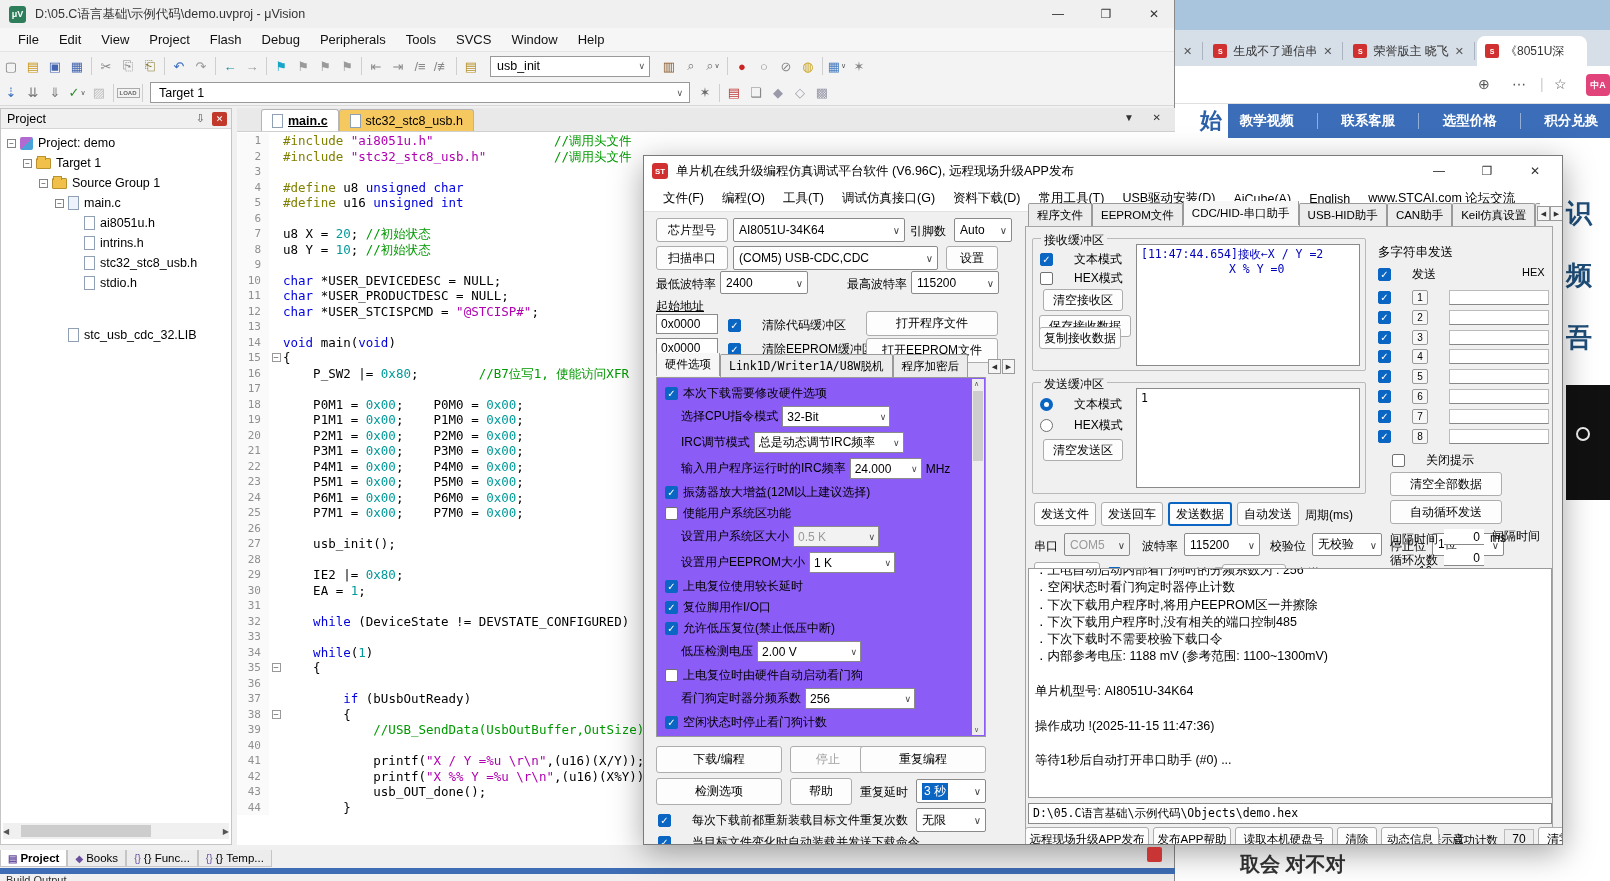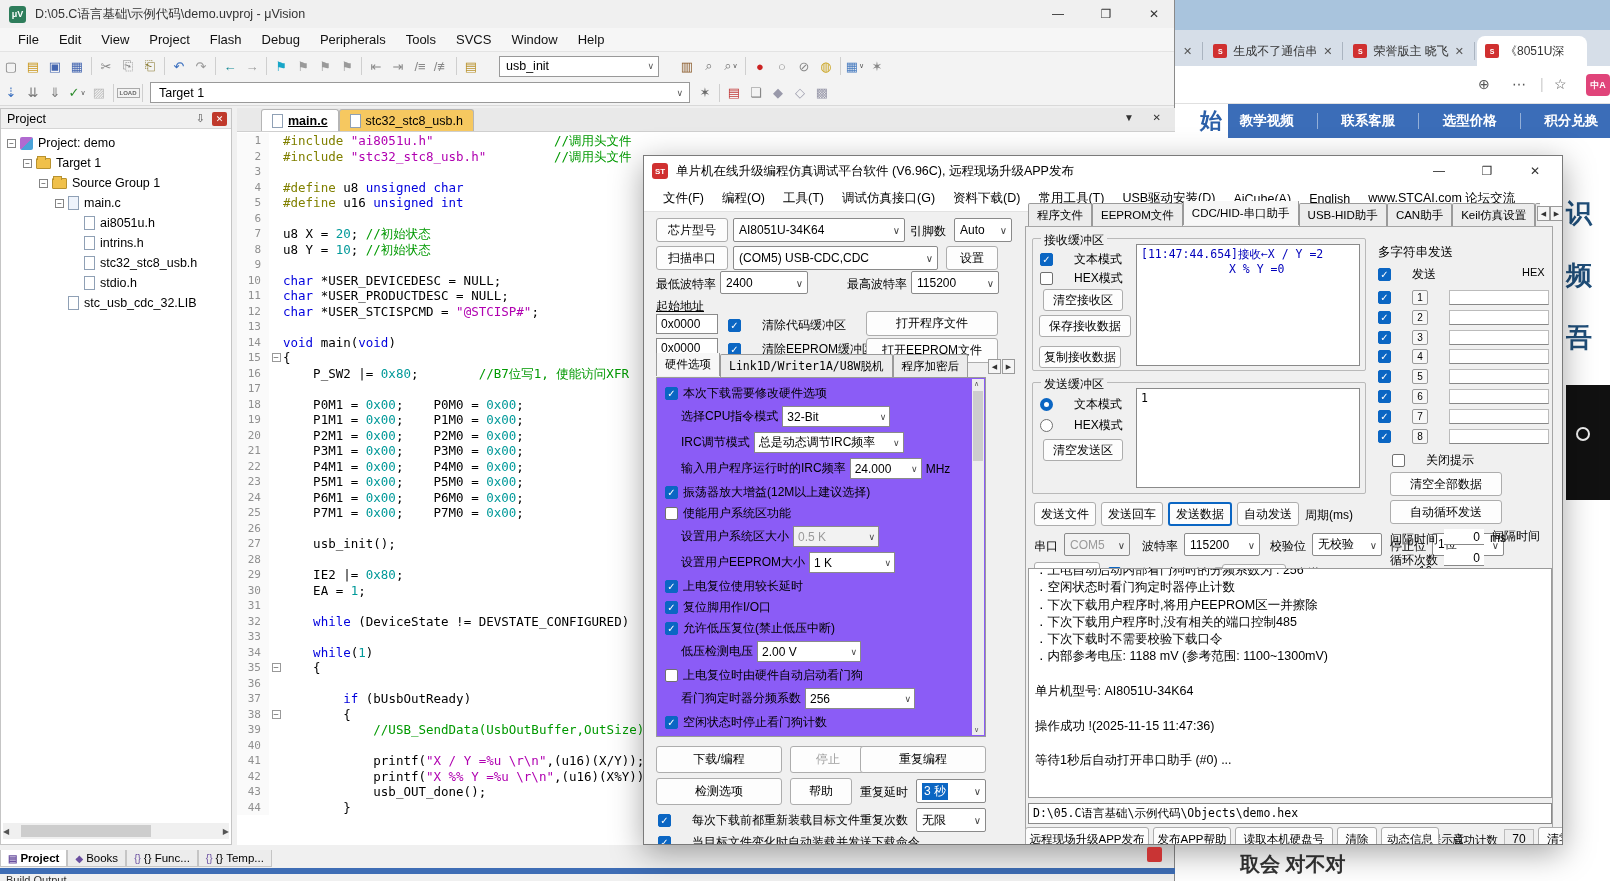--- a/index.html
+++ b/index.html
@@ -45,21 +45,21 @@
   #uv-menubar .menu-item { font-size:13px; color:#111; padding:0 10px; }
   .toolbar { position:absolute; left:0; width:100%; background:#f3f3f3; display:flex; align-items:center; }
   #uv-toolbar1 { top:52px; height:28px; }
   #uv-toolbar2 { top:80px; height:26px; border-bottom:1px solid #d9d9d9; }
   .ticon { width:22px; height:20px; display:flex; align-items:center; justify-content:center;
            font-size:13px; flex:none; position:relative; }
   .ticon .dd { font-size:7px; color:#555; margin-left:1px; }
   .tsep { width:1px; height:18px; background:#cfcfcf; margin:0 3px; flex:none; }
   .tload { font-size:6px; font-weight:bold; color:#666; border:1px solid #aaa; padding:1px 2px; }
   #uv-find-combo { position:relative; width:160px; height:21px; background:#fff; border:1px solid #999;
-                   font-size:12.5px; display:flex; align-items:center; padding-left:6px; margin:0 17px; }
+                   font-size:12.5px; display:flex; align-items:center; padding-left:6px; margin:0 8px; }
   #uv-find-combo::after { content:"∨"; position:absolute; right:4px; font-size:9px; color:#555; }
   #uv-target-combo { position:relative; width:540px; height:21px; background:#fff; border:1px solid #999;
                      font-size:12.5px; display:flex; align-items:center; padding-left:8px; margin:0 4px; }
   #uv-target-combo::after { content:"∨"; position:absolute; right:6px; font-size:9px; color:#555; }
 
   
   #uv-project { position:absolute; left:0; top:108px; width:232px; height:737px; background:#fff;
                 border:1px solid #c5c5c5; }
   #uv-project-header { height:20px; background:#f0f0f0; border-bottom:1px solid #d5d5d5;
                        display:flex; align-items:center; font-size:12.5px; padding-left:6px; }
@@ -443,21 +443,21 @@
         <div class="tree-item" style="padding-left: 68px;">
           <span style="width: 13px; flex: 0 0 auto;"></span>
           <span class="icon-file"></span>
           <span>stc32_stc8_usb.h</span>
         </div>
         <div class="tree-item" style="padding-left: 68px;">
           <span style="width: 13px; flex: 0 0 auto;"></span>
           <span class="icon-file"></span>
           <span>stdio.h</span>
         </div>
-        <div class="tree-item" style="padding-left: 52px;">
+        <div class="tree-item" style="padding-left: 52px; margin-top: 32px;">
           <span style="width: 13px; flex: 0 0 auto;"></span>
           <span class="icon-file"></span>
           <span>stc_usb_cdc_32.LIB</span>
         </div>
       </div>
     <div id="uv-hscroll">
       <span>◀</span>
       <div class="thumb"></div>
       <span>▶</span>
     </div>
@@ -695,21 +695,21 @@
   <div class="chkrow" style="left:396px;top:95px">
       <span class="chk on"></span>
       <span>文本模式</span>
     </div>
   <div class="chkrow" style="left:396px;top:114px">
       <span class="chk"></span>
       <span>HEX模式</span>
     </div>
   <div class="btn" style="left:399px;top:133px;width:80px;height:22px">清空接收区</div>
   <div class="btn" style="left:395px;top:159px;width:92px;height:22px">保存接收数据</div>
-  <div class="btn" style="left:395px;top:190px;width:82px;height:22px">复制接收数据</div>
+  <div class="btn" style="left:395px;top:171px;width:82px;height:22px">复制接收数据</div>
   <div class="field" style="left:492px;top:88px;width:224px;height:122px;align-items:flex-start;flex-direction:column;font-family:'DejaVu Sans Mono',monospace;font-size:11.5px;color:#0000bb;padding-top:2px">
     <span>[11:47:44.654]接收←X / Y =2</span>
     <span style="padding-left:88px">X % Y =0</span>
   </div>
 
   <div class="grp" style="left:388px;top:226px;width:334px;height:112px"></div>
   <div class="grplabel" style="left:397px;top:220px">发送缓冲区</div>
   <div class="chkrow" style="left:396px;top:240px">
       <span class="radio on"></span>
       <span>文本模式</span>

